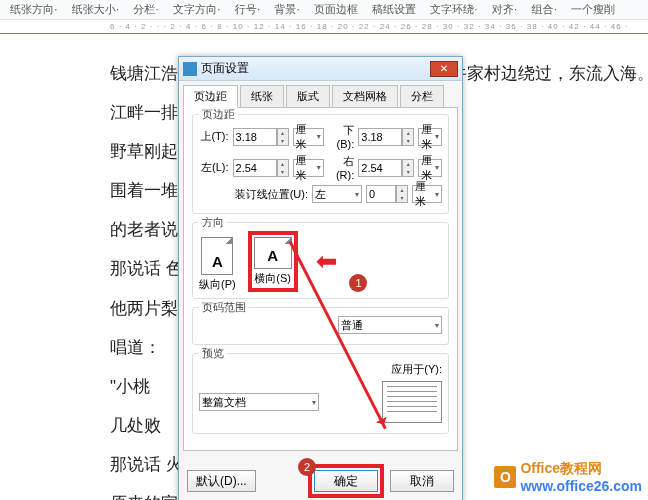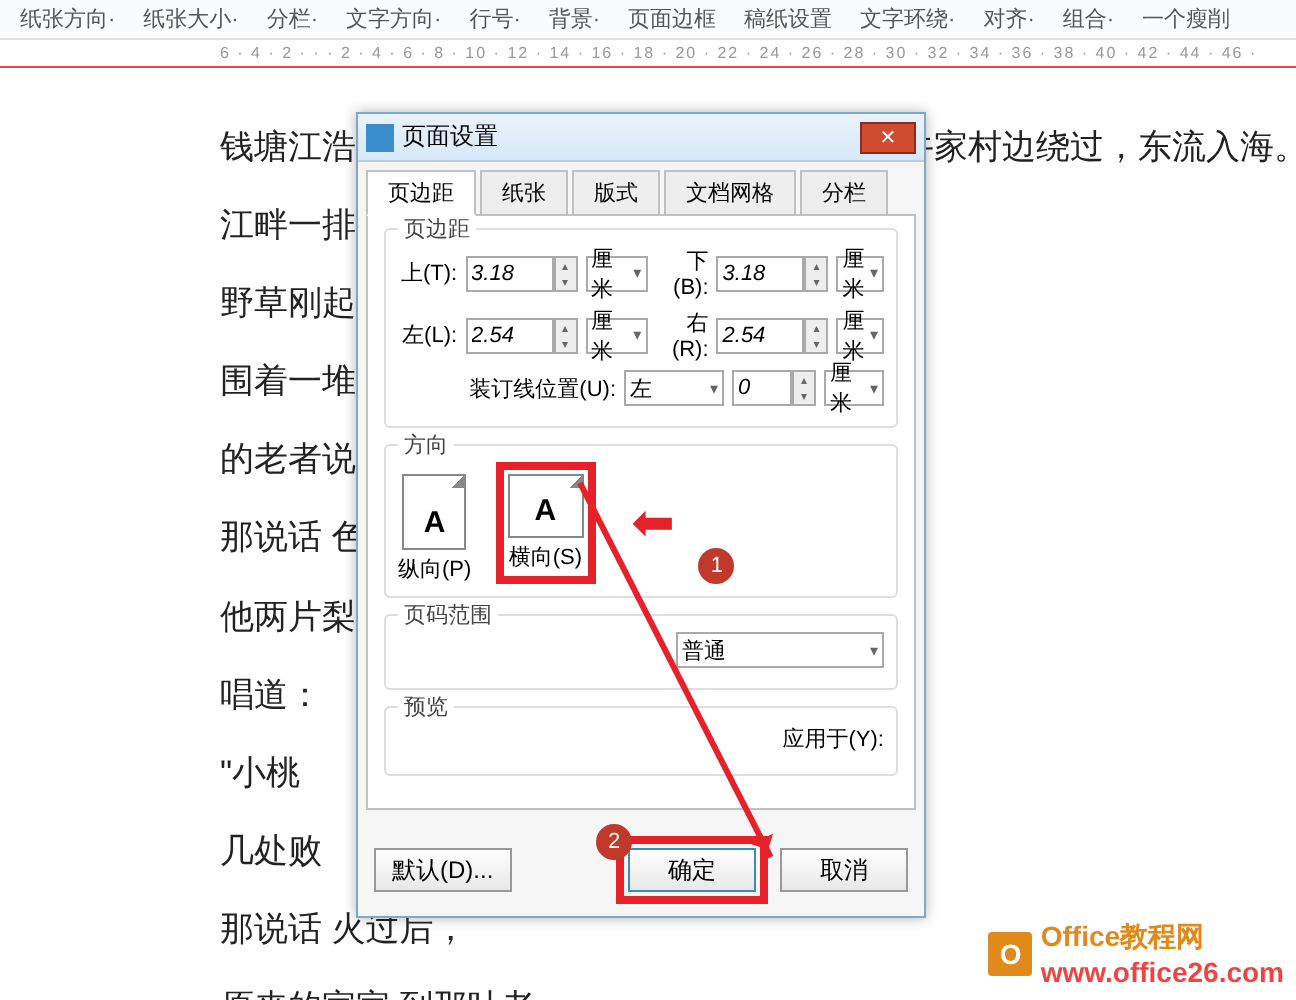--- a/index.html
+++ b/index.html
@@ -22,21 +22,21 @@
 .tab { padding: 3px 10px; border: 1px solid #c0c0c0; background: #eee; margin-right: 2px; font-size: 11px; }
 .tab.active { background: #fff; border-bottom: 1px solid #fff; position: relative; z-index: 2; }
 .panel { background: #fff; margin: 0 4px 6px; border: 1px solid #c0c0c0; padding: 6px 8px 8px; position: relative; top: -1px; }
 
 .group { border: 1px solid #ddd; border-radius: 3px; margin-bottom: 8px; padding: 8px 6px 6px; position: relative; }
 .group .glabel { position: absolute; top: -8px; left: 6px; background: #fff; padding: 0 3px; font-size: 11px; color: #444; }
 
 .row { display: flex; align-items: center; gap: 4px; margin-bottom: 4px; font-size: 11px; justify-content: flex-end; }
 .row label { width: 40px; text-align: right; }
 .spin { display: flex; align-items: center; }
-.spin input { width: 44px; height: 18px; border: 1px solid #aaa; font-size: 11px; padding: 0 2px; font-style: italic; }
+.spin input { width: 44px; height: 18px; border: 1px solid #aaa; font-size: 11px; padding: 0 2px; }
 .spinbtn { width: 12px; height: 18px; border: 1px solid #aaa; background: #eee; display: flex; flex-direction: column; }
 .spinbtn div { flex: 1; font-size: 6px; text-align: center; color: #666; }
 .unit { width: 40px; height: 18px; border: 1px solid #aaa; background: #fff; font-size: 11px; padding: 0 2px; display: flex; align-items: center; justify-content: space-between; }
 .unit:after { content: "▾"; font-size: 8px; color: #666; }
 
 .combo { height: 18px; border: 1px solid #aaa; background: #fff; font-size: 11px; padding: 0 2px; display: flex; align-items: center; justify-content: space-between; }
 .combo:after { content: "▾"; font-size: 8px; color: #666; }
 
 
 .orient { display: flex; gap: 12px; align-items: flex-end; }
@@ -59,21 +59,21 @@
 .prevpage { width: 60px; height: 42px; border:1px solid #888; background:#fff; position:relative; }
 .prevpage .ln { height:1px; background:#999; margin:4px 4px 0; }
 
 
 .arrowline { position:absolute; width:170px; height:3px; background:#e6212a; transform-origin:left center; }
 .arrowline:after{ content:""; position:absolute; right:-2px; top:-5px; border:6px solid transparent; border-left-color:#e6212a; }
 
 
 .watermark { position:absolute; right:6px; bottom:6px; font-size:14px; color:#e08a1c; font-weight:bold; display:flex; align-items:center; gap:4px; }
 .watermark .logo { width:22px; height:22px; background:#e08a1c; color:#fff; display:flex; align-items:center; justify-content:center; border-radius:2px; font-weight:bold; }
-.watermark .url { font-size:14px; color:#ef4444; }
+.watermark .url { font-size:14px; color:#3b82f6; }
 .ribbon2 { display:flex; gap:14px; padding:2px 10px; font-size:11px; color:#555; background:#fafbfc; border-bottom:1px solid #e0e0e0; }
 </style>
 </head>
 <body>
 
 <div class="ribbon2">
   <span>纸张方向·</span>
   <span>纸张大小·</span>
   <span>分栏·</span>
   <span>文字方向·</span>
@@ -206,20 +206,33 @@
       <div class="row">
         <span class="combo" style="width:104px">普通</span>
       </div>
     </div>
 
     <div class="group">
       <span class="glabel">预览</span>
       <div class="row">
         <label style="width:60px">应用于(Y):</label>
       </div>
+      <div class="row" style="justify-content:space-between;">
+        <span class="combo" style="width:120px">整篇文档</span>
+        <div class="preview">
+          <div class="prevpage">
+              <div class="ln"></div>
+              <div class="ln"></div>
+              <div class="ln"></div>
+              <div class="ln"></div>
+              <div class="ln"></div>
+              <div class="ln"></div>
+            </div>
+        </div>
+      </div>
     </div>
 
   </div>
 
   <div class="btnrow">
     <span class="btn">默认(D)...</span>
     <div style="display:flex;align-items:center;gap:6px;">
       <span class="callout" style="position:relative;top:-14px;left:14px;">2</span>
       <span class="okhl"><span class="btn primary">确定</span></span>
       <span class="btn">取消</span>

